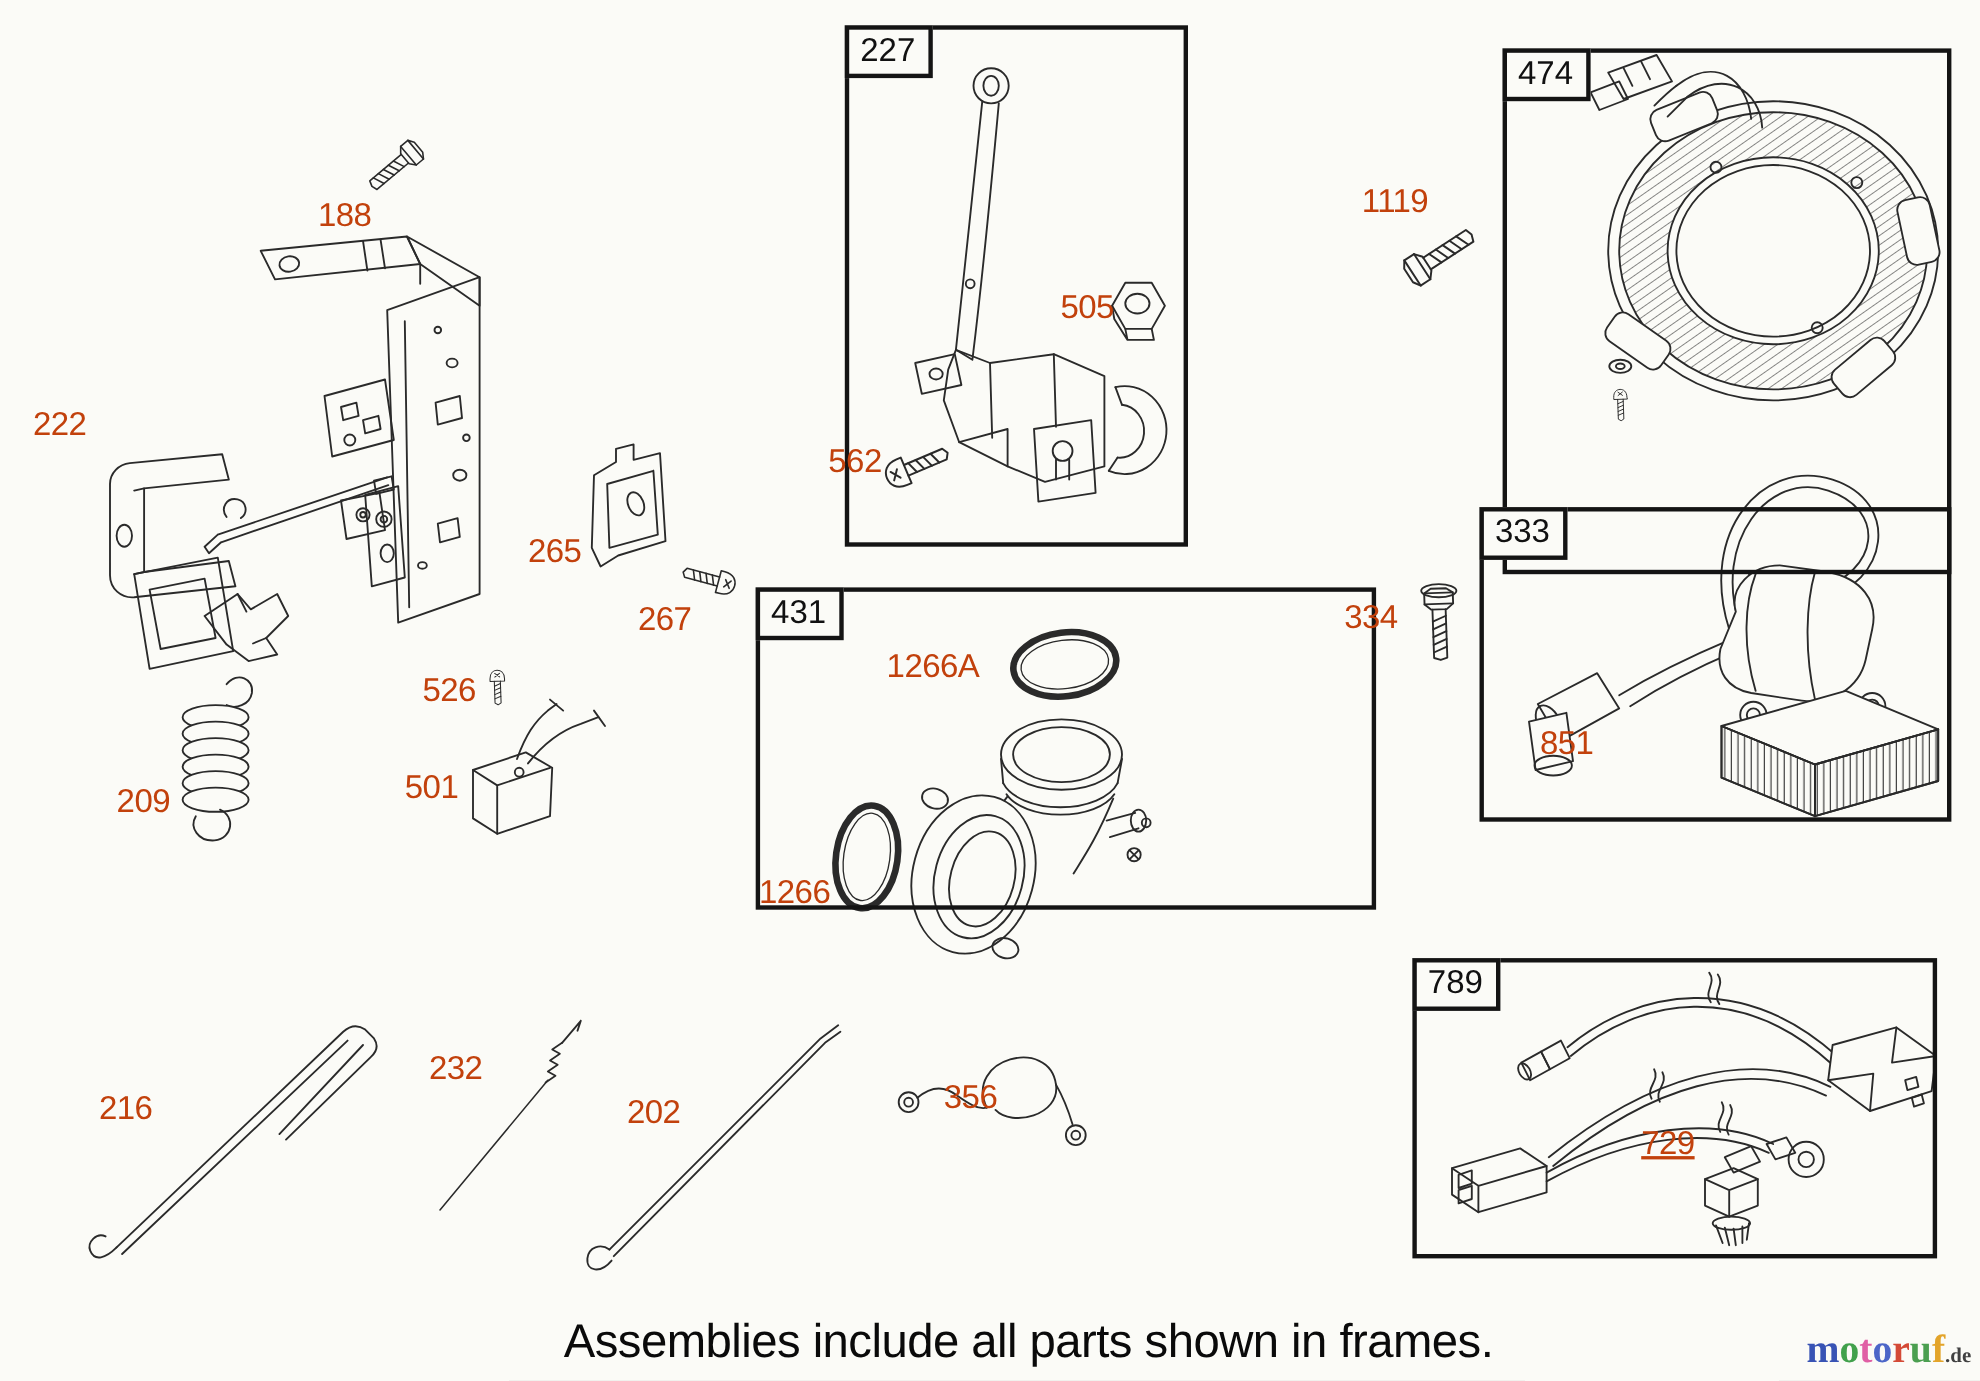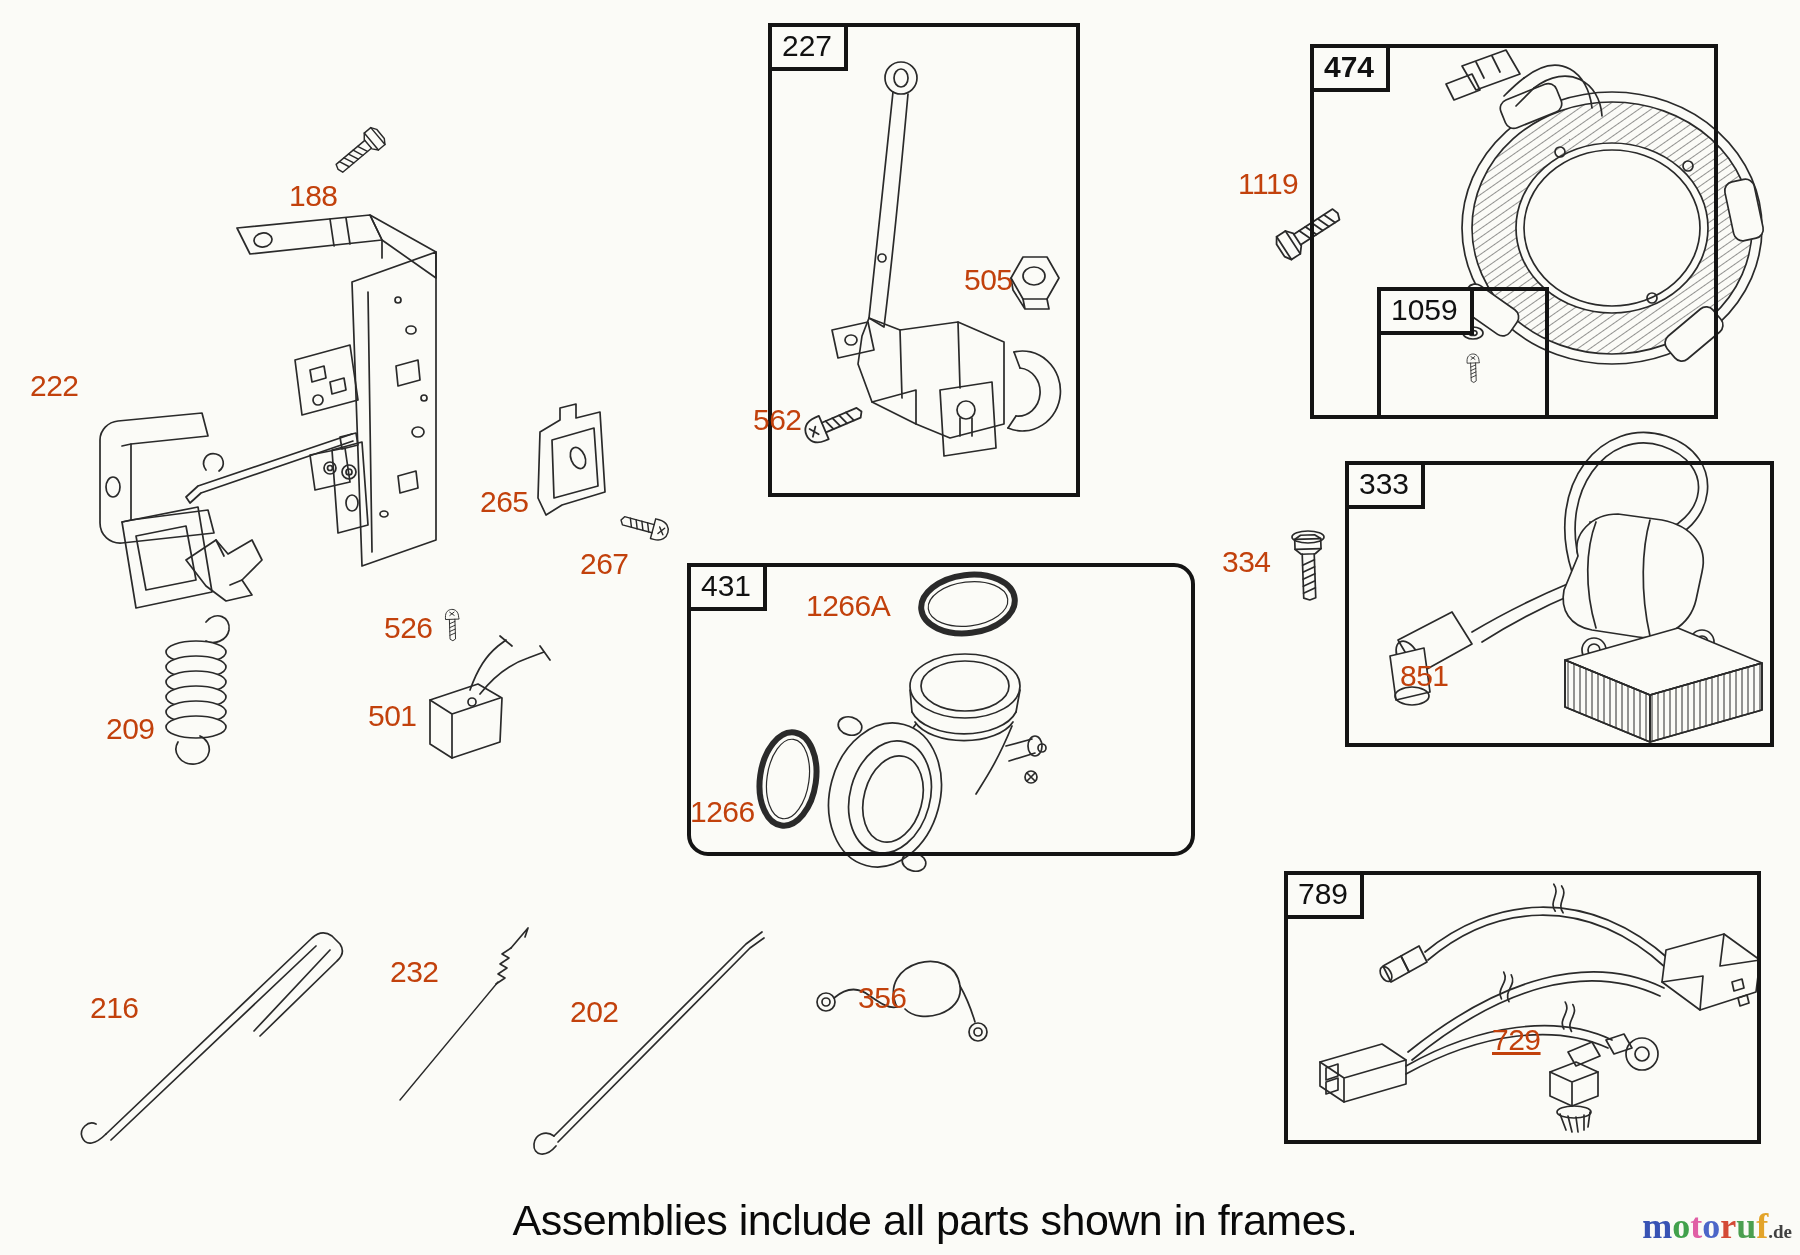--- a/index.html
+++ b/index.html
@@ -323,30 +323,27 @@
         <path d="M1572,1082 L1598,1072 M1572,1082 L1572,1106 M1550,1072 L1572,1082"></path>
         <ellipse cx="1574" cy="1112" rx="17" ry="6"></ellipse>
         <path d="M1560,1114 L1566,1130 M1568,1116 L1572,1132 M1576,1117 L1578,1132 M1584,1115 L1584,1130 M1590,1112 L1588,1127"></path>
       </g>
     </g>
   </svg>
 
   <div class="aframe" style="left:768px;top:23px;width:312px;height:474px;">
     <span class="tag">227</span>
   </div>
-  <div class="aframe" style="left:1310px;top:44px;width:408px;height:375px;font-weight:bold;">
+  <div class="aframe" style="left:1366px;top:44px;width:408px;height:478px;">
     <span class="tag">474</span>
-  </div>
-  <div class="aframe" style="left:1377px;top:287px;width:172px;height:132px;">
-    <span class="tag">1059</span>
   </div>
   <div class="aframe" style="left:1345px;top:461px;width:429px;height:286px;">
     <span class="tag">333</span>
   </div>
-  <div class="aframe" style="left:687px;top:563px;width:508px;height:293px;border-radius:21px;">
+  <div class="aframe" style="left:687px;top:534px;width:564px;height:293px;">
     <span class="tag">431</span>
   </div>
   <div class="aframe" style="left:1284px;top:871px;width:477px;height:273px;">
     <span class="tag">789</span>
   </div>
 
   <div class="plabel" style="left:289px;top:180px;">188</div>
   <div class="plabel" style="left:30px;top:370px;">222</div>
   <div class="plabel" style="left:480px;top:486px;">265</div>
   <div class="plabel" style="left:580px;top:548px;">267</div>

